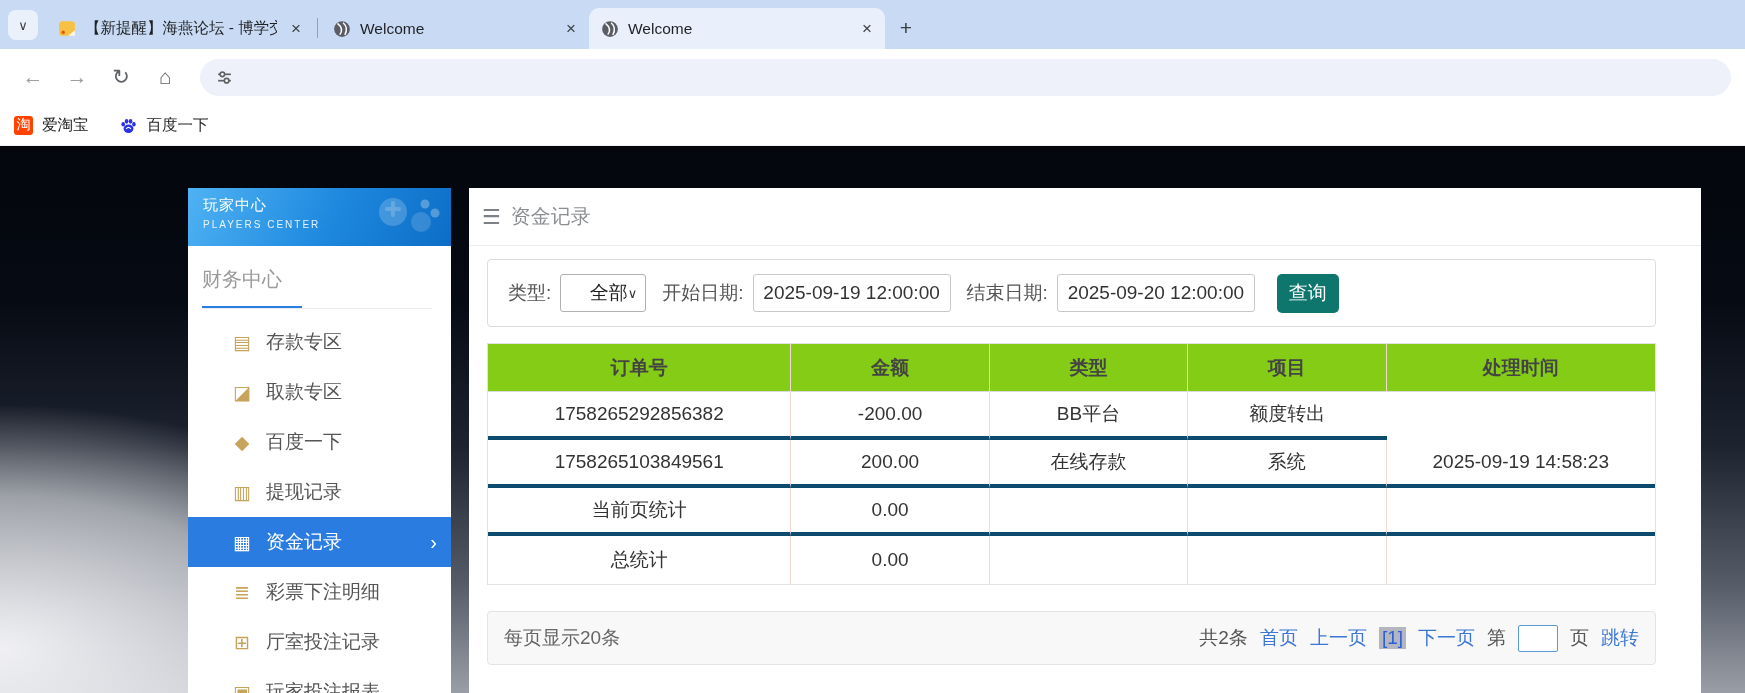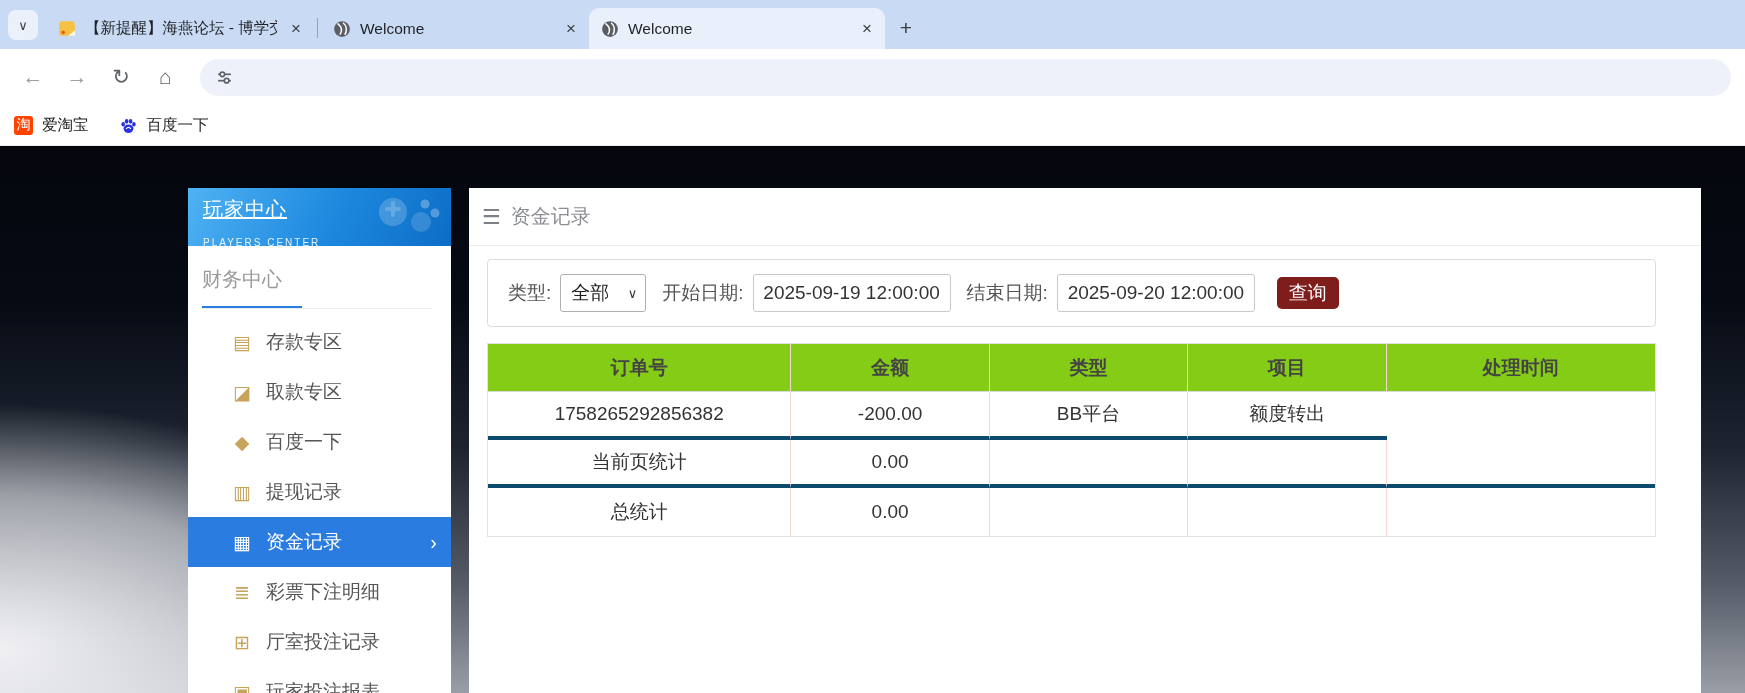--- a/index.html
+++ b/index.html
@@ -41,22 +41,22 @@
   .page { flex:1; position:relative;
     background:
       radial-gradient(ellipse 620px 340px at 0% 92%, rgba(246,246,249,0.95) 0%, rgba(246,246,249,0.55) 45%, rgba(246,246,249,0) 72%),
       linear-gradient(180deg,#04060c 0%,#060a13 28%,#1d2430 55%,#555c68 80%,#9a9ea6 100%);
   }
 
   
   .sidebar { position:absolute; left:188px; top:42px; width:263px; bottom:0; background:#fff; overflow:hidden; }
   .banner { height:58px; background:linear-gradient(115deg,#4fb2f3 0%,#1d88de 55%,#0d6dc6 100%);
     color:#fff; padding:8px 0 0 15px; position:relative; overflow:hidden; }
-  .banner-title { font-size:20px; letter-spacing:1px;text-decoration:underline; }
-  .banner-sub { font-size:10px; letter-spacing:2px; opacity:.88; margin-top:14px; }
+  .banner-title { font-size:15px; letter-spacing:1px; }
+  .banner-sub { font-size:10px; letter-spacing:2px; opacity:.88; margin-top:4px; }
   .banner svg { position:absolute; right:6px; top:4px; opacity:.35; }
   .section { padding:20px 19px 0 14px; }
   .section-label { color:#9a9a9a; font-size:20px; }
   .rule { margin-top:13px; height:3px;
     background:linear-gradient(to right,#2a7de1 0 100px,transparent 100px);
     border-bottom:1px solid #ececec; }
   .menu { margin-top:8px; }
   .mi { height:50px; display:flex; align-items:center; padding-left:42px; color:#555;
     font-size:19px; position:relative; cursor:pointer; }
   .mi .ic { width:24px; color:#c8a35c; font-size:19px; text-align:center; margin-right:12px; }
@@ -70,26 +70,26 @@
   .mhead { height:58px; border-bottom:1px solid #ebebeb; display:flex; align-items:center;
     padding-left:13px; }
   .mhead .burger { font-size:21px; margin-right:10px; color:#7d8187; }
   .mhead .mtitle { font-size:20px; color:#8b8e93; }
   .content { padding:13px 45px 0 18px; }
 
   .filterbox { border:1px solid #dcdcdc; border-radius:4px; height:68px; display:flex;
     align-items:center; padding-left:20px; font-size:19px; color:#555; }
   .flabel { margin-right:9px; }
   .sel { width:86px; height:38px; border:1px solid #b0b0b0; border-radius:3px; display:flex;
-    align-items:center; justify-content:space-between; padding:0 8px 0 10px; color:#1e1e1e;
+    align-items:center; justify-content:flex-end; padding:0 8px 0 10px; color:#1e1e1e;
     background:#fff; cursor:pointer; margin-right:16px; }
   .sel .selchev { font-size:13px; color:#333; }
   .dateinput { width:198px; height:38px; border:1px solid #c9c9c9; border-radius:3px;
     font-size:19px; color:#333; text-align:center; font-family:inherit; margin-right:16px; }
-  .querybtn { width:62px; height:32px; background:#7f1d1d; color:#fff; border:none;
+  .querybtn { width:62px; height:39px; background:#0f766e; color:#fff; border:none;
     border-radius:5px; font-size:19px; margin-left:6px; cursor:pointer; }
 
   .tbl { margin-top:16px; border:1px solid #e2e2e2; }
   .trow { display:grid; grid-template-columns:26% 17% 17% 17% 23%; }
   .th, .td { display:flex; align-items:center; justify-content:center; height:48px;
     border-right:1px solid #f3d8d8; font-size:19px; }
   .th { background:#84cc16; font-weight:bold; color:#444; border-bottom:1px solid #dadada; }
   .td { color:#333; border-bottom:4px solid #0c4a6e; }
   .th:last-child, .td:last-child { border-right:none; }
   .trow:last-child .td { border-bottom:none; }
@@ -276,32 +276,53 @@
             <div class="th">项目</div>
             <div class="th">处理时间</div>
           </div>
           <div class="trow">
             <div class="td">1758265292856382</div>
             <div class="td">-200.00</div>
             <div class="td">BB平台</div>
             <div class="td">额度转出</div>
           </div>
           <div class="trow">
+            <div class="td">1758265103849561</div>
+            <div class="td">200.00</div>
+            <div class="td">在线存款</div>
+            <div class="td">系统</div>
+            <div class="td">2025-09-19 14:58:23</div>
+          </div>
+          <div class="trow">
             <div class="td">当前页统计</div>
             <div class="td">0.00</div>
             <div class="td"></div>
             <div class="td"></div>
             <div class="td"></div>
           </div>
           <div class="trow">
             <div class="td">总统计</div>
             <div class="td">0.00</div>
             <div class="td"></div>
             <div class="td"></div>
             <div class="td"></div>
           </div>
         </div>
 
+        <div class="pagebar">
+          <span>每页显示20条</span>
+          <div class="pright">
+            <span>共2条</span>
+            <span class="plink">首页</span>
+            <span class="plink">上一页</span>
+            <span class="pcur">[1]</span>
+            <span class="plink">下一页</span>
+            <span>第</span>
+            <input class="jumpinput" value="" style="">
+            <span>页</span>
+            <span class="plink">跳转</span>
+          </div>
+        </div>
 
       </div>
     </section>
   </div>
 </div>
 
 </body></html>

